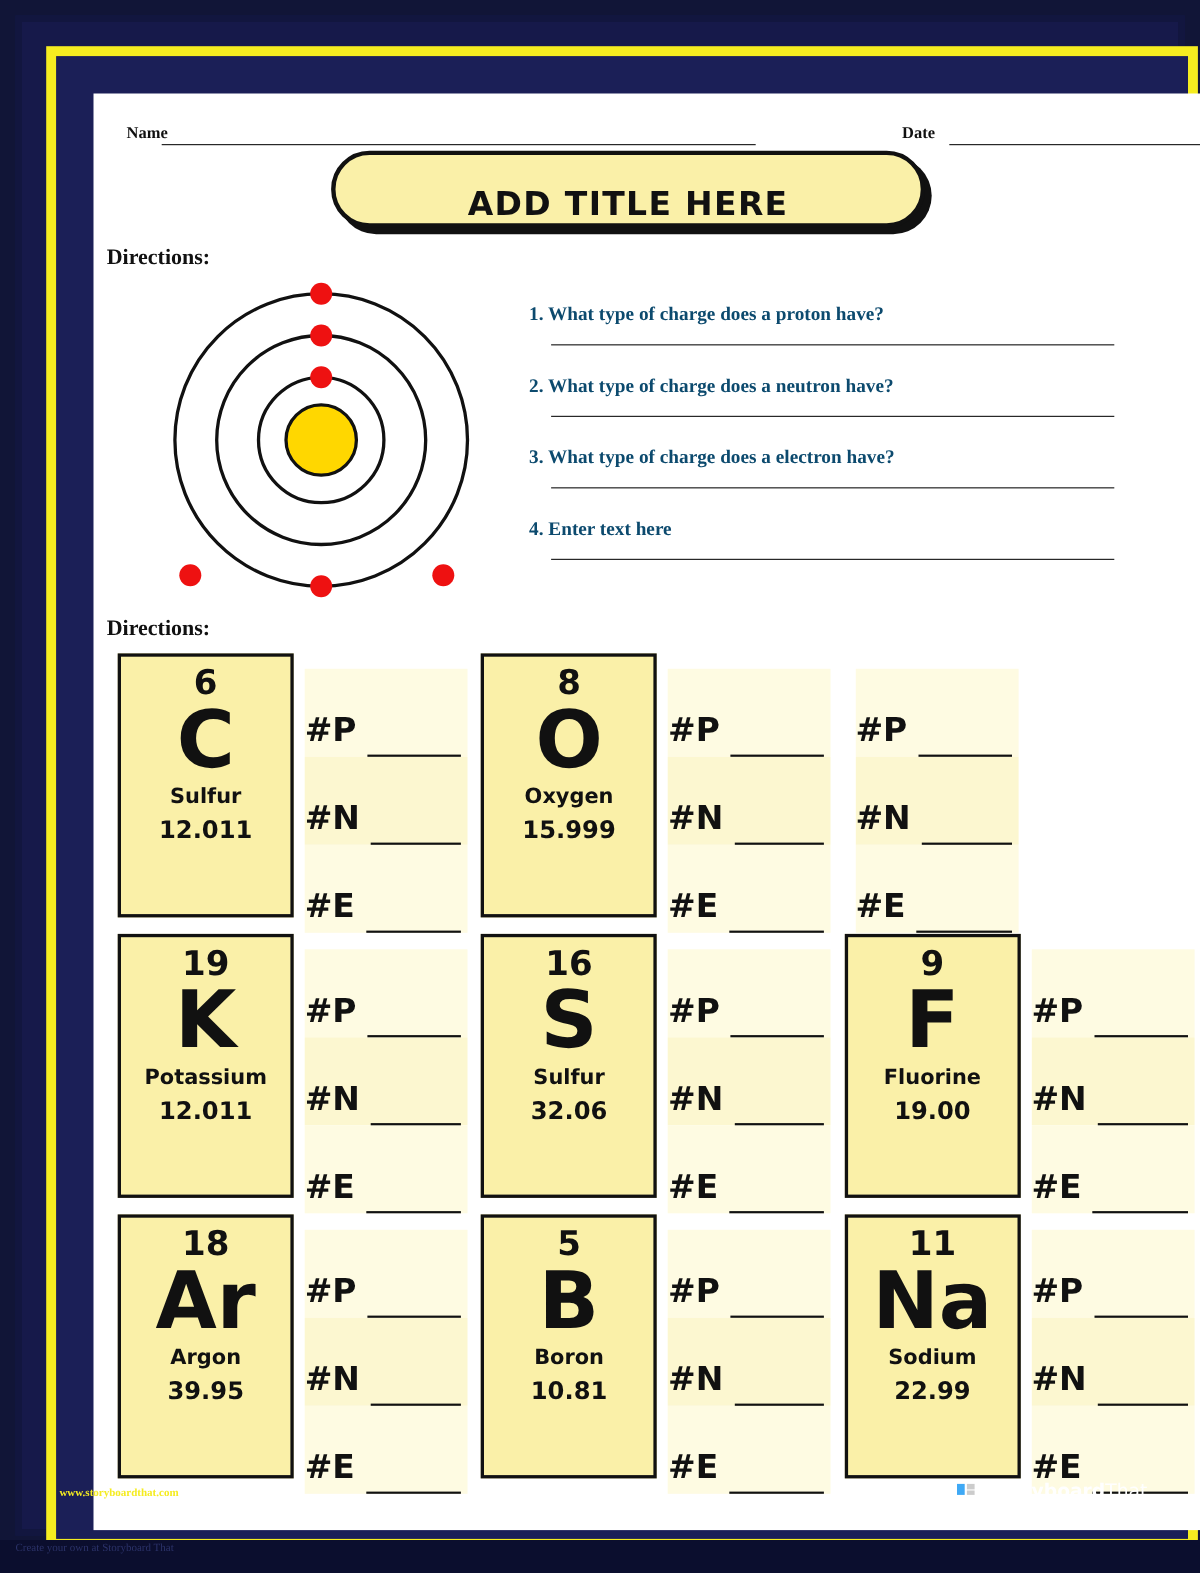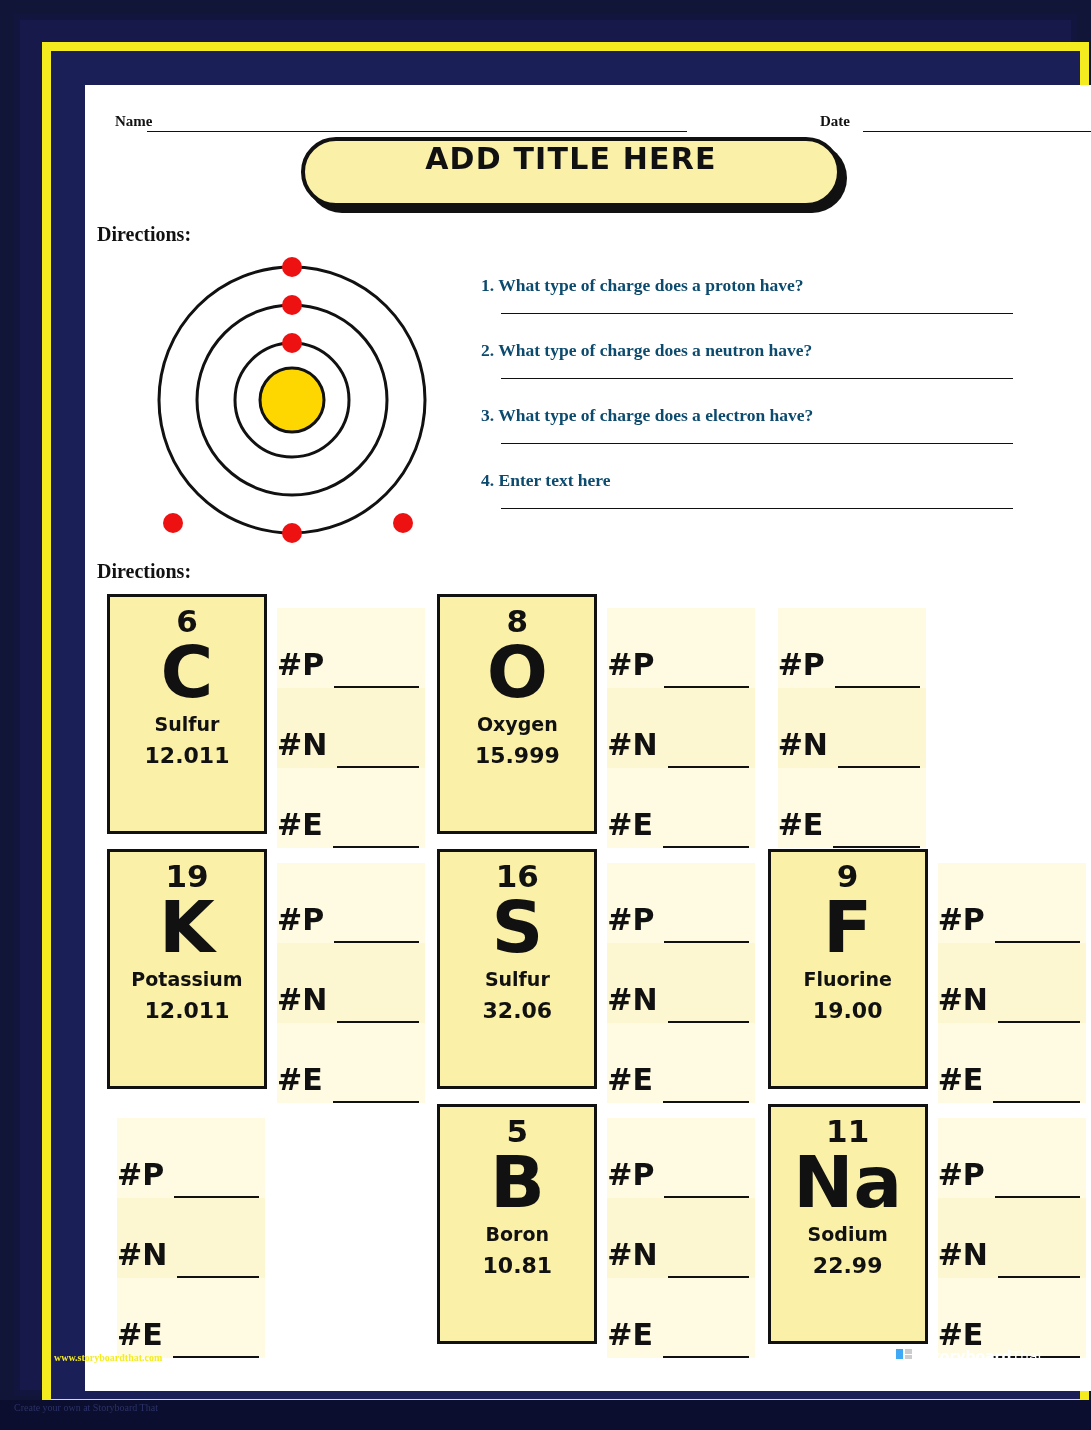--- a/index.html
+++ b/index.html
@@ -71,21 +71,21 @@
     border-radius: 35px;
   }
   .title-box {
     position: absolute;
     left: 216px; top: 52px;
     width: 540px; height: 70px;
     background: #faf0a8;
     border: 4px solid #111111;
     border-radius: 35px;
     display: flex;
-    align-items: flex-start;
+    align-items: flex-end;
     justify-content: center;
   }
   .title-text {
     font-family: "DejaVu Sans", sans-serif;
     font-weight: bold;
     font-size: 30px;
     letter-spacing: 1.2px;
     color: #111111;
     text-align: center;
   }
@@ -230,21 +230,21 @@
   }
   .footer-brand {
     position: absolute;
     right: 26px; top: 7px;
     display: flex;
     align-items: center;
     gap: 7px;
   }
   .brand-text {
     font-family: "DejaVu Sans", sans-serif;
-    font-size: 14px;
+    font-size: 17px;
     color: #ffffff;
     font-weight: bold;
   }
   .brand-text .light { font-weight: normal; }
   .bottom-strip {
     position: absolute;
     left: 0; top: 1400px;
     width: 1091px; height: 30px;
     background: #0b0e2e;
   }
@@ -442,20 +442,26 @@
                 <span class="pne-blank"></span>
               </div>
               <div class="pne-row">
                 <span class="pne-label">#E</span>
                 <span class="pne-blank"></span>
               </div>
             </div>
           </div>
 
           <div class="cell">
+            <div class="elbox">
+              <span class="el-number">18</span>
+              <span class="el-symbol">Ar</span>
+              <span class="el-name">Argon</span>
+              <span class="el-mass">39.95</span>
+            </div>
             <div class="pne">
               <div class="pne-row">
                 <span class="pne-label">#P</span>
                 <span class="pne-blank"></span>
               </div>
               <div class="pne-row alt">
                 <span class="pne-label">#N</span>
                 <span class="pne-blank"></span>
               </div>
               <div class="pne-row">

